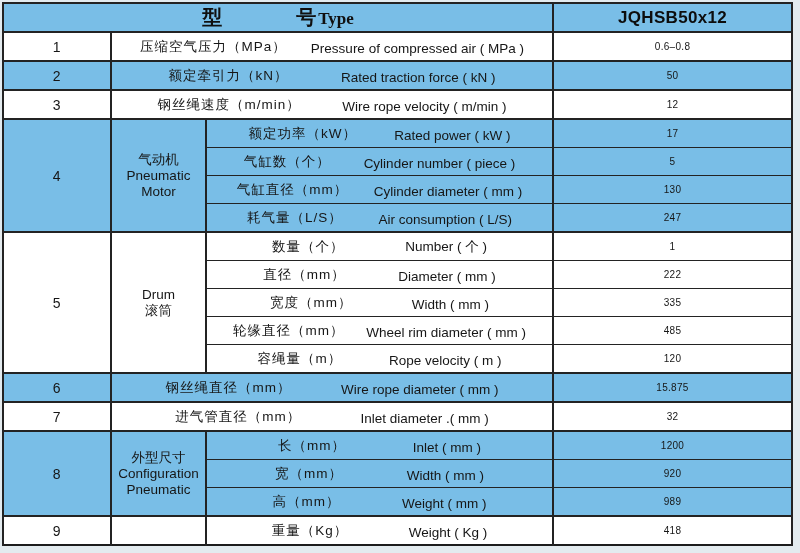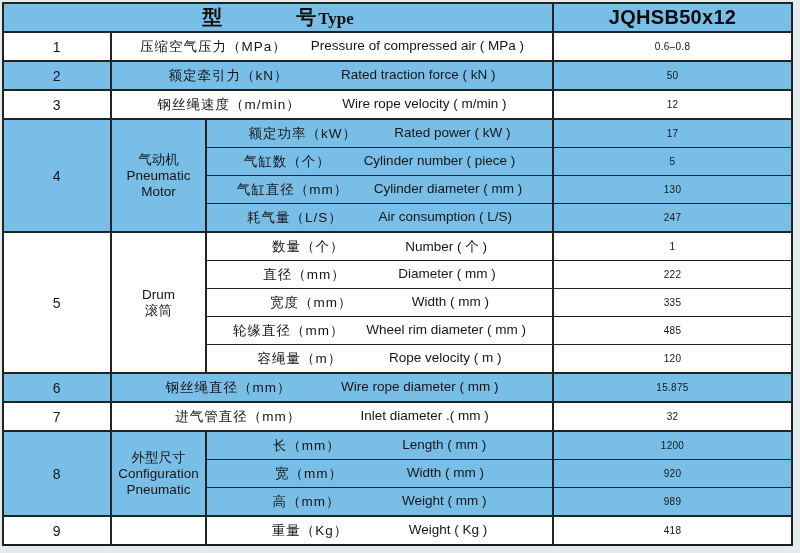--- a/index.html
+++ b/index.html
@@ -31,21 +31,21 @@
     overflow: hidden;
   }
   tr.major > td { border-top-width: 2px; }
   tr.blue > td { background: #79bee7; }
   tr.white > td { background: #ffffff; }
   td.num { font-size: 14px; letter-spacing: 0.5px; }
   td.label-cell { padding: 0 4px; }
   .lbl {
     display: flex;
     justify-content: space-evenly;
-    align-items: flex-start;
+    align-items: flex-end;
     width: 100%;
   }
   .cn { letter-spacing: 1px; white-space: nowrap; }
   .en { white-space: nowrap; }
   td.value { font-size: 10px; letter-spacing: 0.3px; }
   td.group-cell { font-size: 13.5px; line-height: 16px; padding: 12px 1px; }
   .group-line { white-space: nowrap; }
   
   tr.head td { height: 26px; }
   .title-flex {
@@ -61,21 +61,21 @@
   }
   .title-gap { display: inline-block; width: 72px; }
   .title-en {
     font-family: "Liberation Serif", serif;
     font-weight: bold;
     font-size: 17px;
     color: #101010;
   }
   td.model {
     font-weight: bold;
-    font-size: 20px;
+    font-size: 17px;
     letter-spacing: 0.3px;
     color: #0d0d0d;
   }
 </style>
 </head>
 <body>
 
 <table class="spec">
   <colgroup>
     <col style="width:108px">
@@ -249,21 +249,21 @@
   <tr class="major blue">
     <td class="num" rowspan="3">8</td>
     <td class="group-cell" rowspan="3">
       <div class="group-line">外型尺寸</div>
       <div class="group-line">Configuration</div>
       <div class="group-line">Pneumatic</div>
     </td>
     <td class="label-cell">
       <div class="lbl">
         <span class="cn">长（mm）</span>
-        <span class="en">Length ( mm )</span>
+        <span class="en">Inlet ( mm )</span>
       </div>
     </td>
     <td class="value">1200</td>
   </tr>
   <tr class="blue">
     <td class="label-cell">
       <div class="lbl">
         <span class="cn">宽（mm）</span>
         <span class="en">Width ( mm )</span>
       </div>

